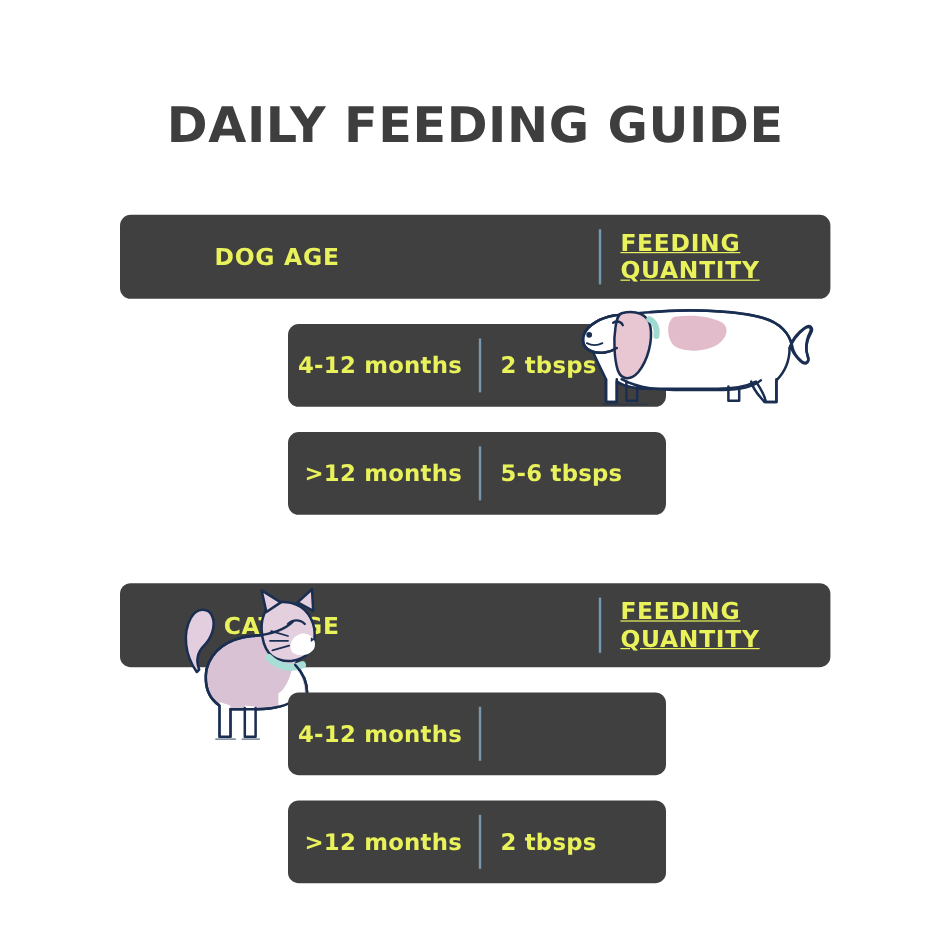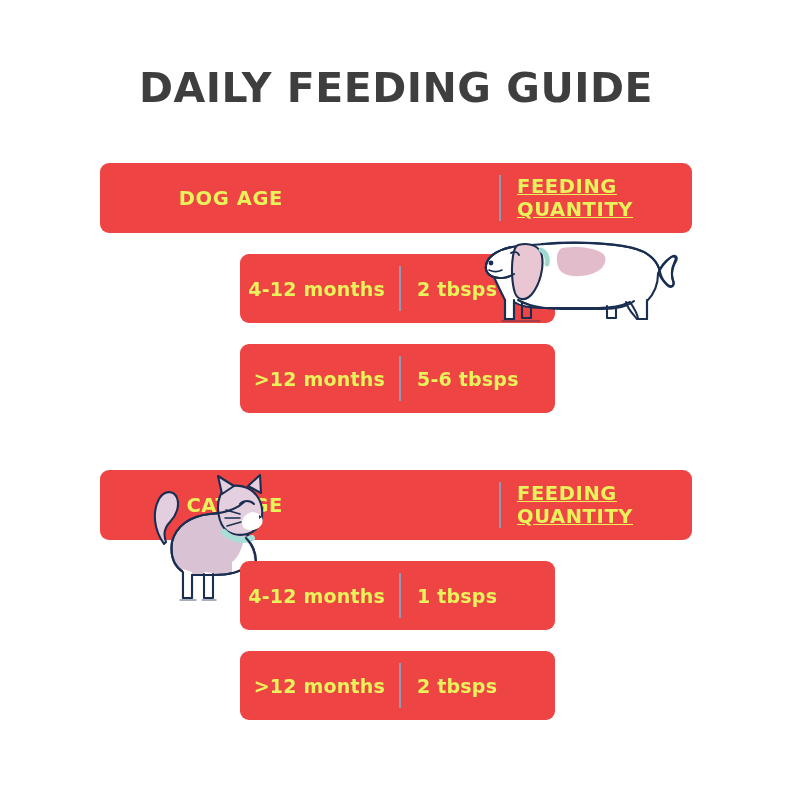--- a/index.html
+++ b/index.html
@@ -3,37 +3,37 @@
 <meta charset="utf-8">
 <style>
   html,body{margin:0;padding:0;}
   body{
     width:792px;height:792px;
     background:#ffffff;
     font-family:"Liberation Sans", sans-serif;
     overflow:hidden;
     position:relative;
   }
-  .stage{position:absolute;left:0;top:0;width:792px;height:629px;}
+  .stage{position:absolute;left:0;top:16px;width:792px;height:629px;}
 
   .title{
     position:absolute;
     left:0;top:64px;width:792px;
     text-align:center;
     font-size:41px;
     font-weight:bold;
     letter-spacing:0.5px;
     color:#3e3e3e;
     font-family:"DejaVu Sans","Liberation Sans",sans-serif;
   }
 
   
   .panel{
     position:absolute;
-    background:#ef4444;
+    background:#404040;
     border-radius:9px;
     box-sizing:border-box;
   }
   .panel .divider{
     position:absolute;
     top:12px;bottom:12px;
     width:2px;
     background:#7fa8c4;
     opacity:.85;
   }
@@ -233,21 +233,20 @@
           <path d="M74 134 L88 134"></path>
           <path d="M116 134 L131 134"></path>
         </g>
       </g>
     </svg>
   </div>
 
   <div class="panel row" id="cat-row-1">
     <div class="divider"></div>
     <div class="cell body c1">4-12 months</div>
-    <div class="cell body c2">1 tbsps</div>
   </div>
 
   <div class="panel row" id="cat-row-2">
     <div class="divider"></div>
     <div class="cell body c1">&gt;12 months</div>
     <div class="cell body c2">2 tbsps</div>
   </div>
 
 </div>
 

